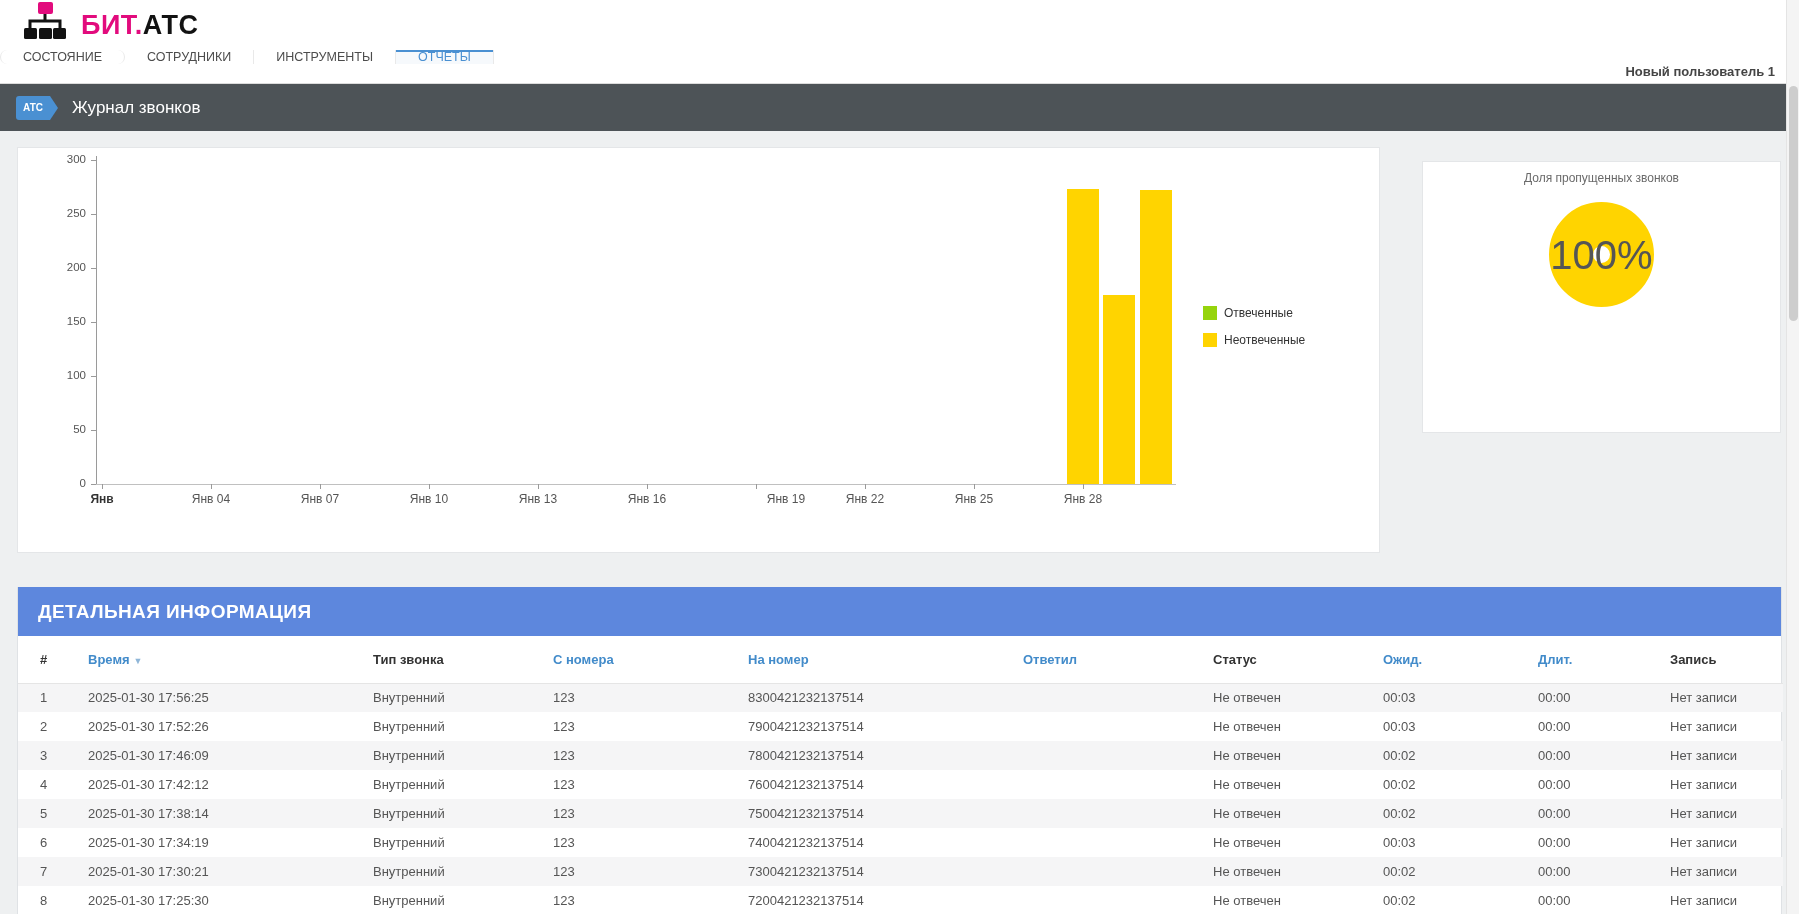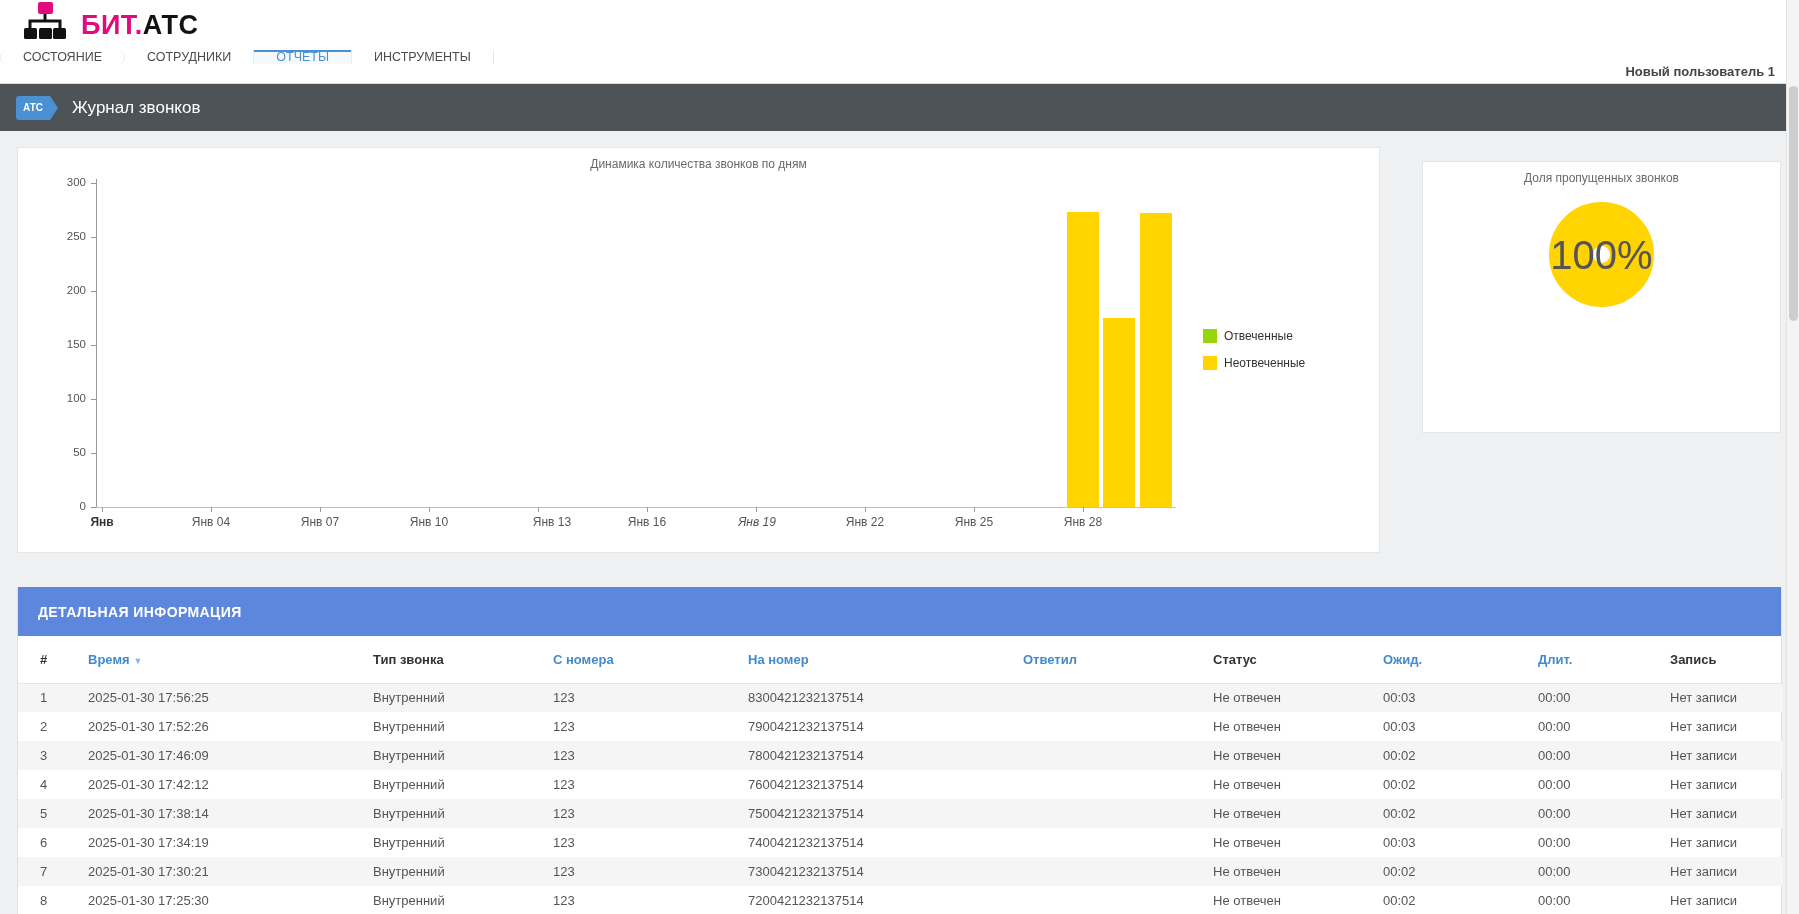--- a/index.html
+++ b/index.html
@@ -165,21 +165,21 @@
   .table-section {
     margin: 34px 17px 0 17px;
     background: #fff;
     border: 1px solid #dfe2e5;
     border-top: none;
   }
   .table-head {
     height: 49px;
     background: #5d87dd;
     color: #fff;
-    font-size: 14px;
+    font-size: 19px;
     font-weight: bold;
     letter-spacing: 0.4px;
     display: flex;
     align-items: center;
     padding-left: 20px;
   }
   table.calls { width: 100%; border-collapse: collapse; table-layout: fixed; font-size: 13px; }
   table.calls th {
     height: 47px;
     text-align: left;
@@ -229,37 +229,36 @@
           <rect x="2" y="28" width="13" height="11" rx="1.5" fill="#121212"></rect>
           <rect x="17" y="28" width="13" height="11" rx="1.5" fill="#121212"></rect>
           <rect x="31" y="28" width="13" height="11" rx="1.5" fill="#121212"></rect>
         </svg>
       </span>
       <span class="brand-text"><span class="brand-pink">БИТ.</span><span class="brand-black">АТС</span></span>
     </div>
     <nav class="tabs">
         <div class="tab">СОСТОЯНИЕ</div>
         <div class="tab">СОТРУДНИКИ</div>
+        <div class="tab">ИНСТРУМЕНТЫ</div>
         <div class="tab active">ОТЧЕТЫ</div>
-        <div class="tab">ИНСТРУМЕНТЫ</div>
       </nav>
     <div class="user-box">
       <span>Новый пользователь 1</span>
     </div>
   </header>
 
   <div class="breadcrumb-bar">
     <span class="atc-badge">АТС</span>
     <span class="page-title">Журнал звонков</span>
   </div>
 
   <div class="content">
 
     <div class="card chart-card">
-      <div class="card-title">Динамика количества звонков по дням</div>
       <div class="chart-plot">
         <div class="axis-y-line"></div>
         <div class="axis-x-line"></div>
         <div class="chart-legend">
             <div class="legend-item">
               <span class="legend-swatch" style="background: rgb(150, 212, 12);"></span>
               <span class="legend-label">Отвеченные</span>
             </div>
             <div class="legend-item">
               <span class="legend-swatch" style="background: rgb(255, 212, 0);"></span>
@@ -282,25 +281,25 @@
           <div class="y-tick" style="top: 12px;"></div>
           <div class="x-tick" style="left: 84px;"></div>
           <div class="x-label first" style="left: 44px;">Янв</div>
           <div class="x-tick" style="left: 192.99px;"></div>
           <div class="x-label" style="left: 152.99px;">Янв 04</div>
           <div class="x-tick" style="left: 301.98px;"></div>
           <div class="x-label" style="left: 261.98px;">Янв 07</div>
           <div class="x-tick" style="left: 410.97px;"></div>
           <div class="x-label" style="left: 370.97px;">Янв 10</div>
           <div class="x-tick" style="left: 519.96px;"></div>
-          <div class="x-label" style="left: 494px;">Янв 13</div>
+          <div class="x-label" style="left: 480px;">Янв 13</div>
           <div class="x-tick" style="left: 628.95px;"></div>
           <div class="x-label" style="left: 588.95px;">Янв 16</div>
           <div class="x-tick" style="left: 737.94px;"></div>
-          <div class="x-label" style="left: 699px; font-style: italic;">Янв 19</div>
+          <div class="x-label" style="left: 728px;">Янв 19</div>
           <div class="x-tick" style="left: 846.93px;"></div>
           <div class="x-label" style="left: 806.93px;">Янв 22</div>
           <div class="x-tick" style="left: 955.92px;"></div>
           <div class="x-label" style="left: 915.92px;">Янв 25</div>
           <div class="x-tick" style="left: 1064.91px;"></div>
           <div class="x-label" style="left: 1024.91px;">Янв 28</div>
           <div class="bar" style="left: 1048.91px; top: 41.16px; height: 294.84px; background: rgb(255, 212, 0);"></div>
           <div class="bar" style="left: 1085.24px; top: 147px; height: 189px; background: rgb(255, 212, 0);"></div>
           <div class="bar" style="left: 1121.57px; top: 42.24px; height: 293.76px; background: rgb(255, 212, 0);"></div>
         </div>

